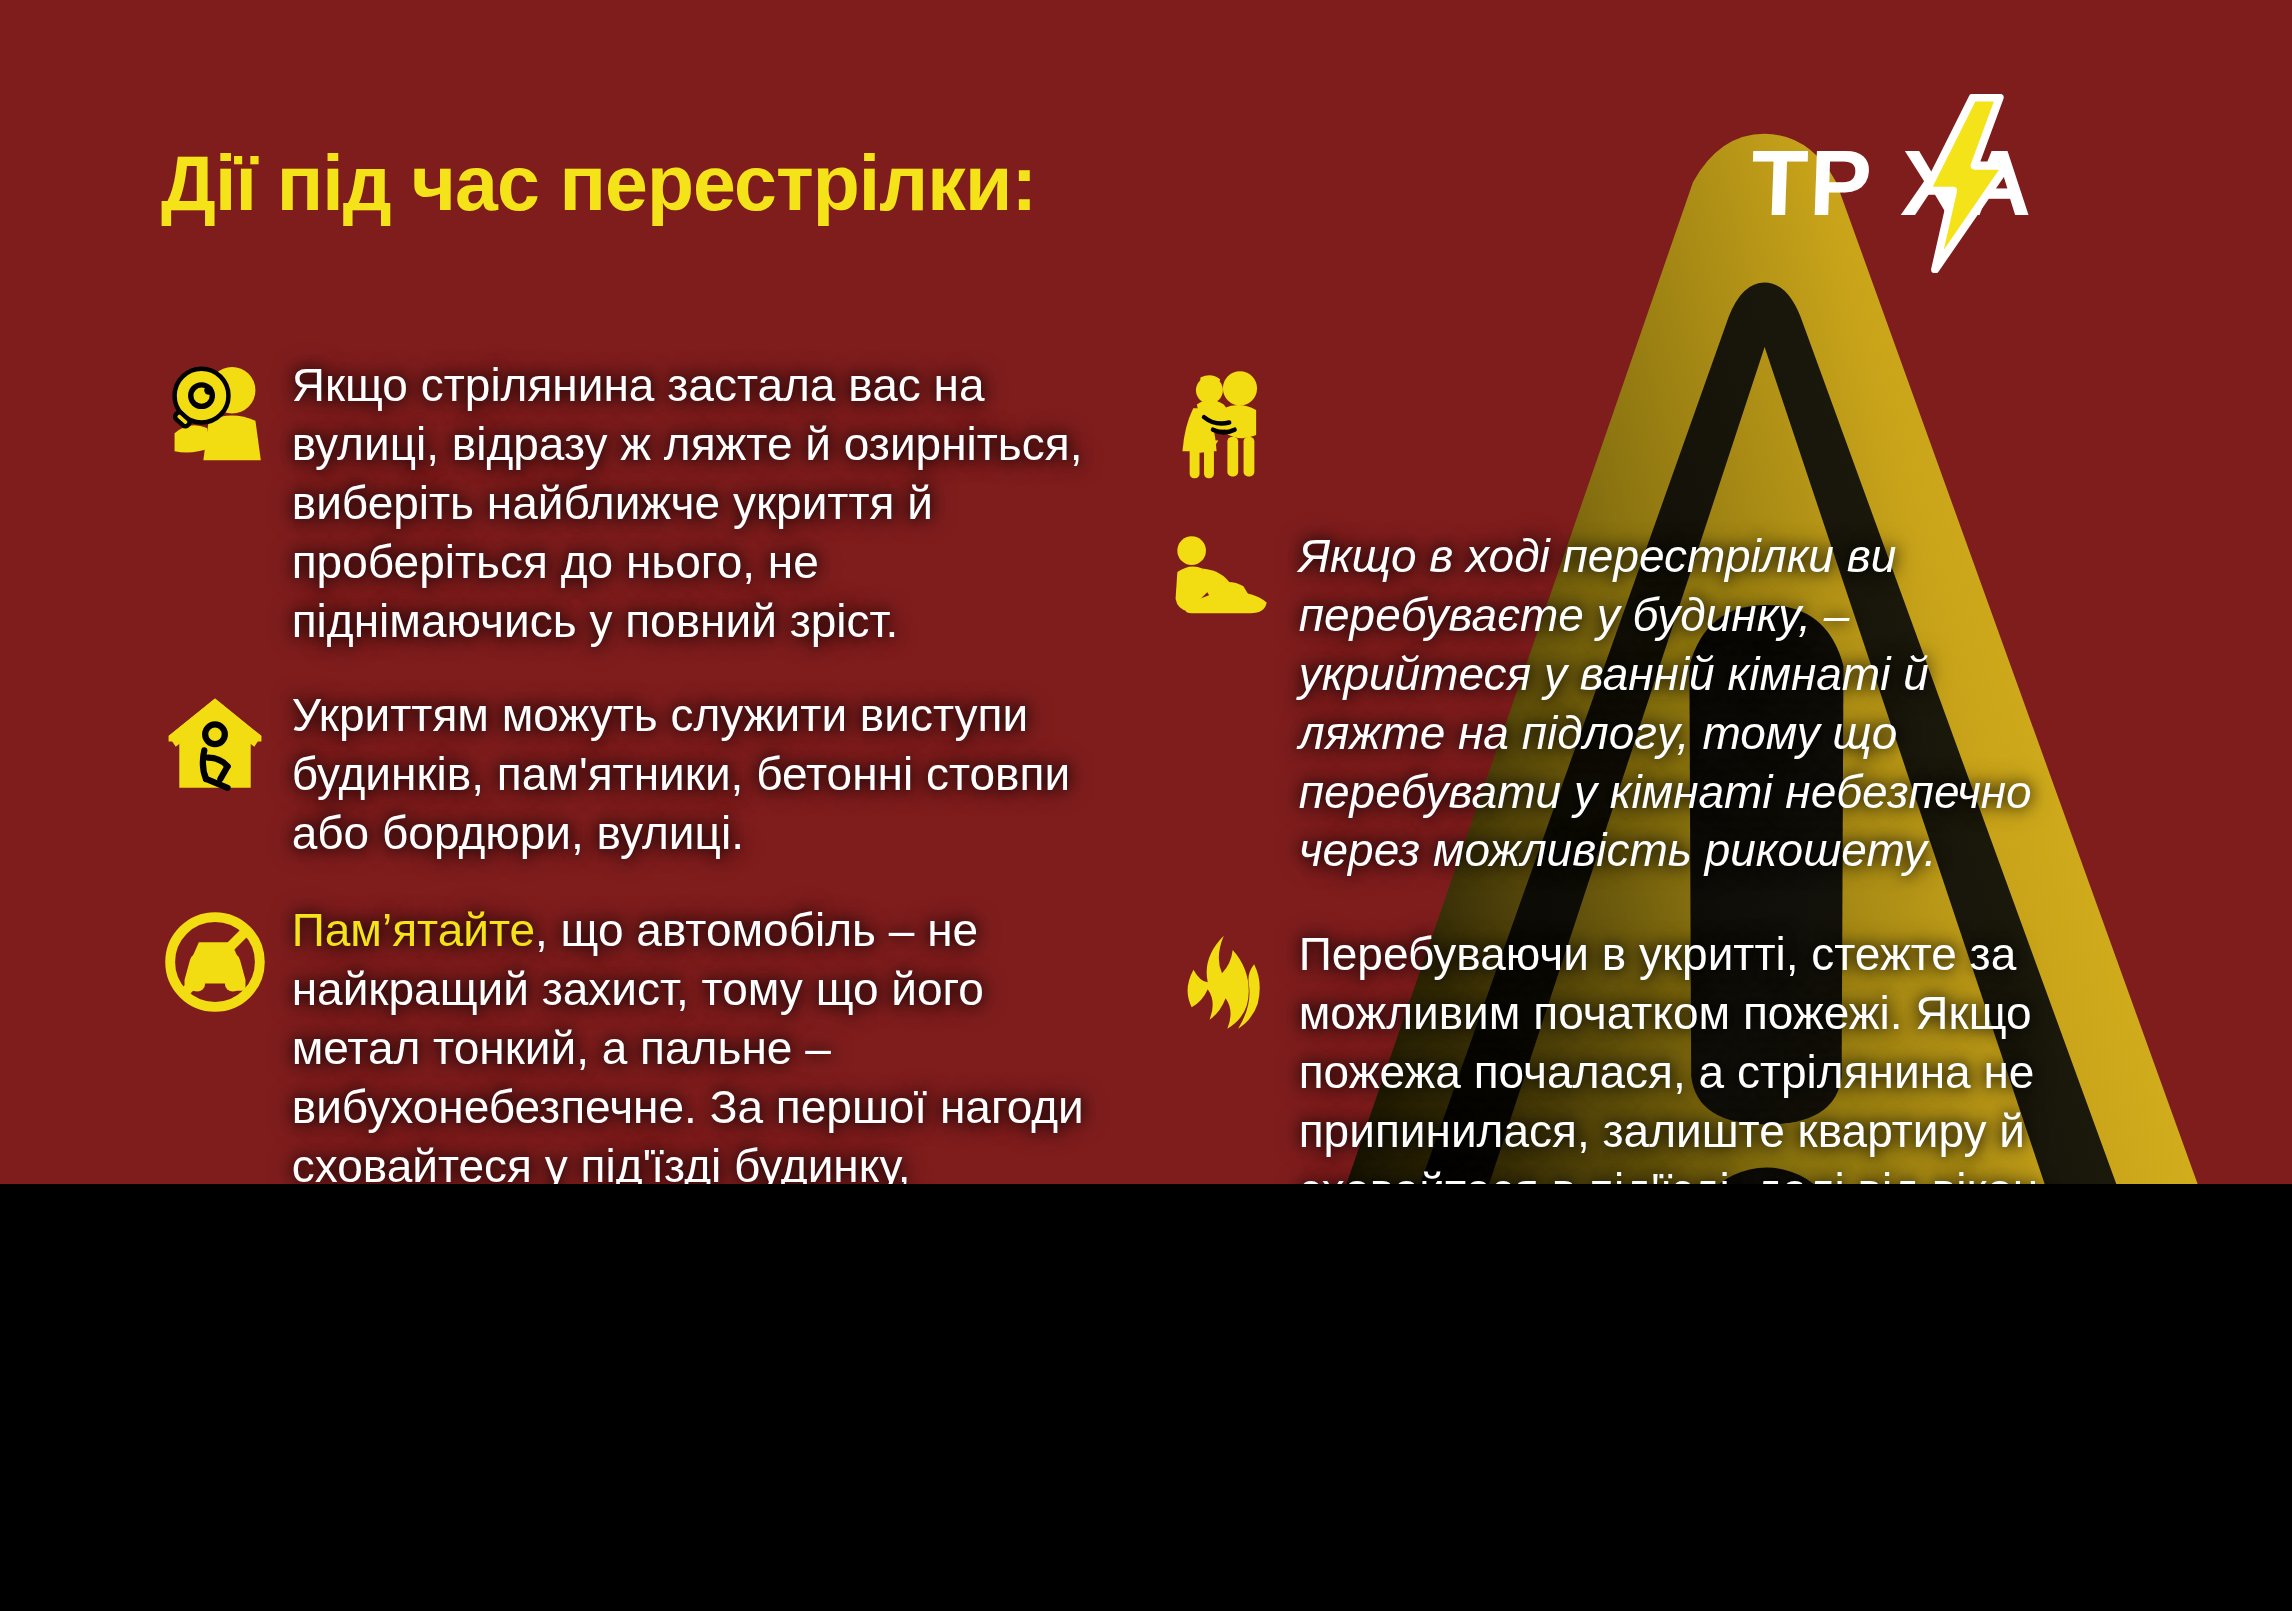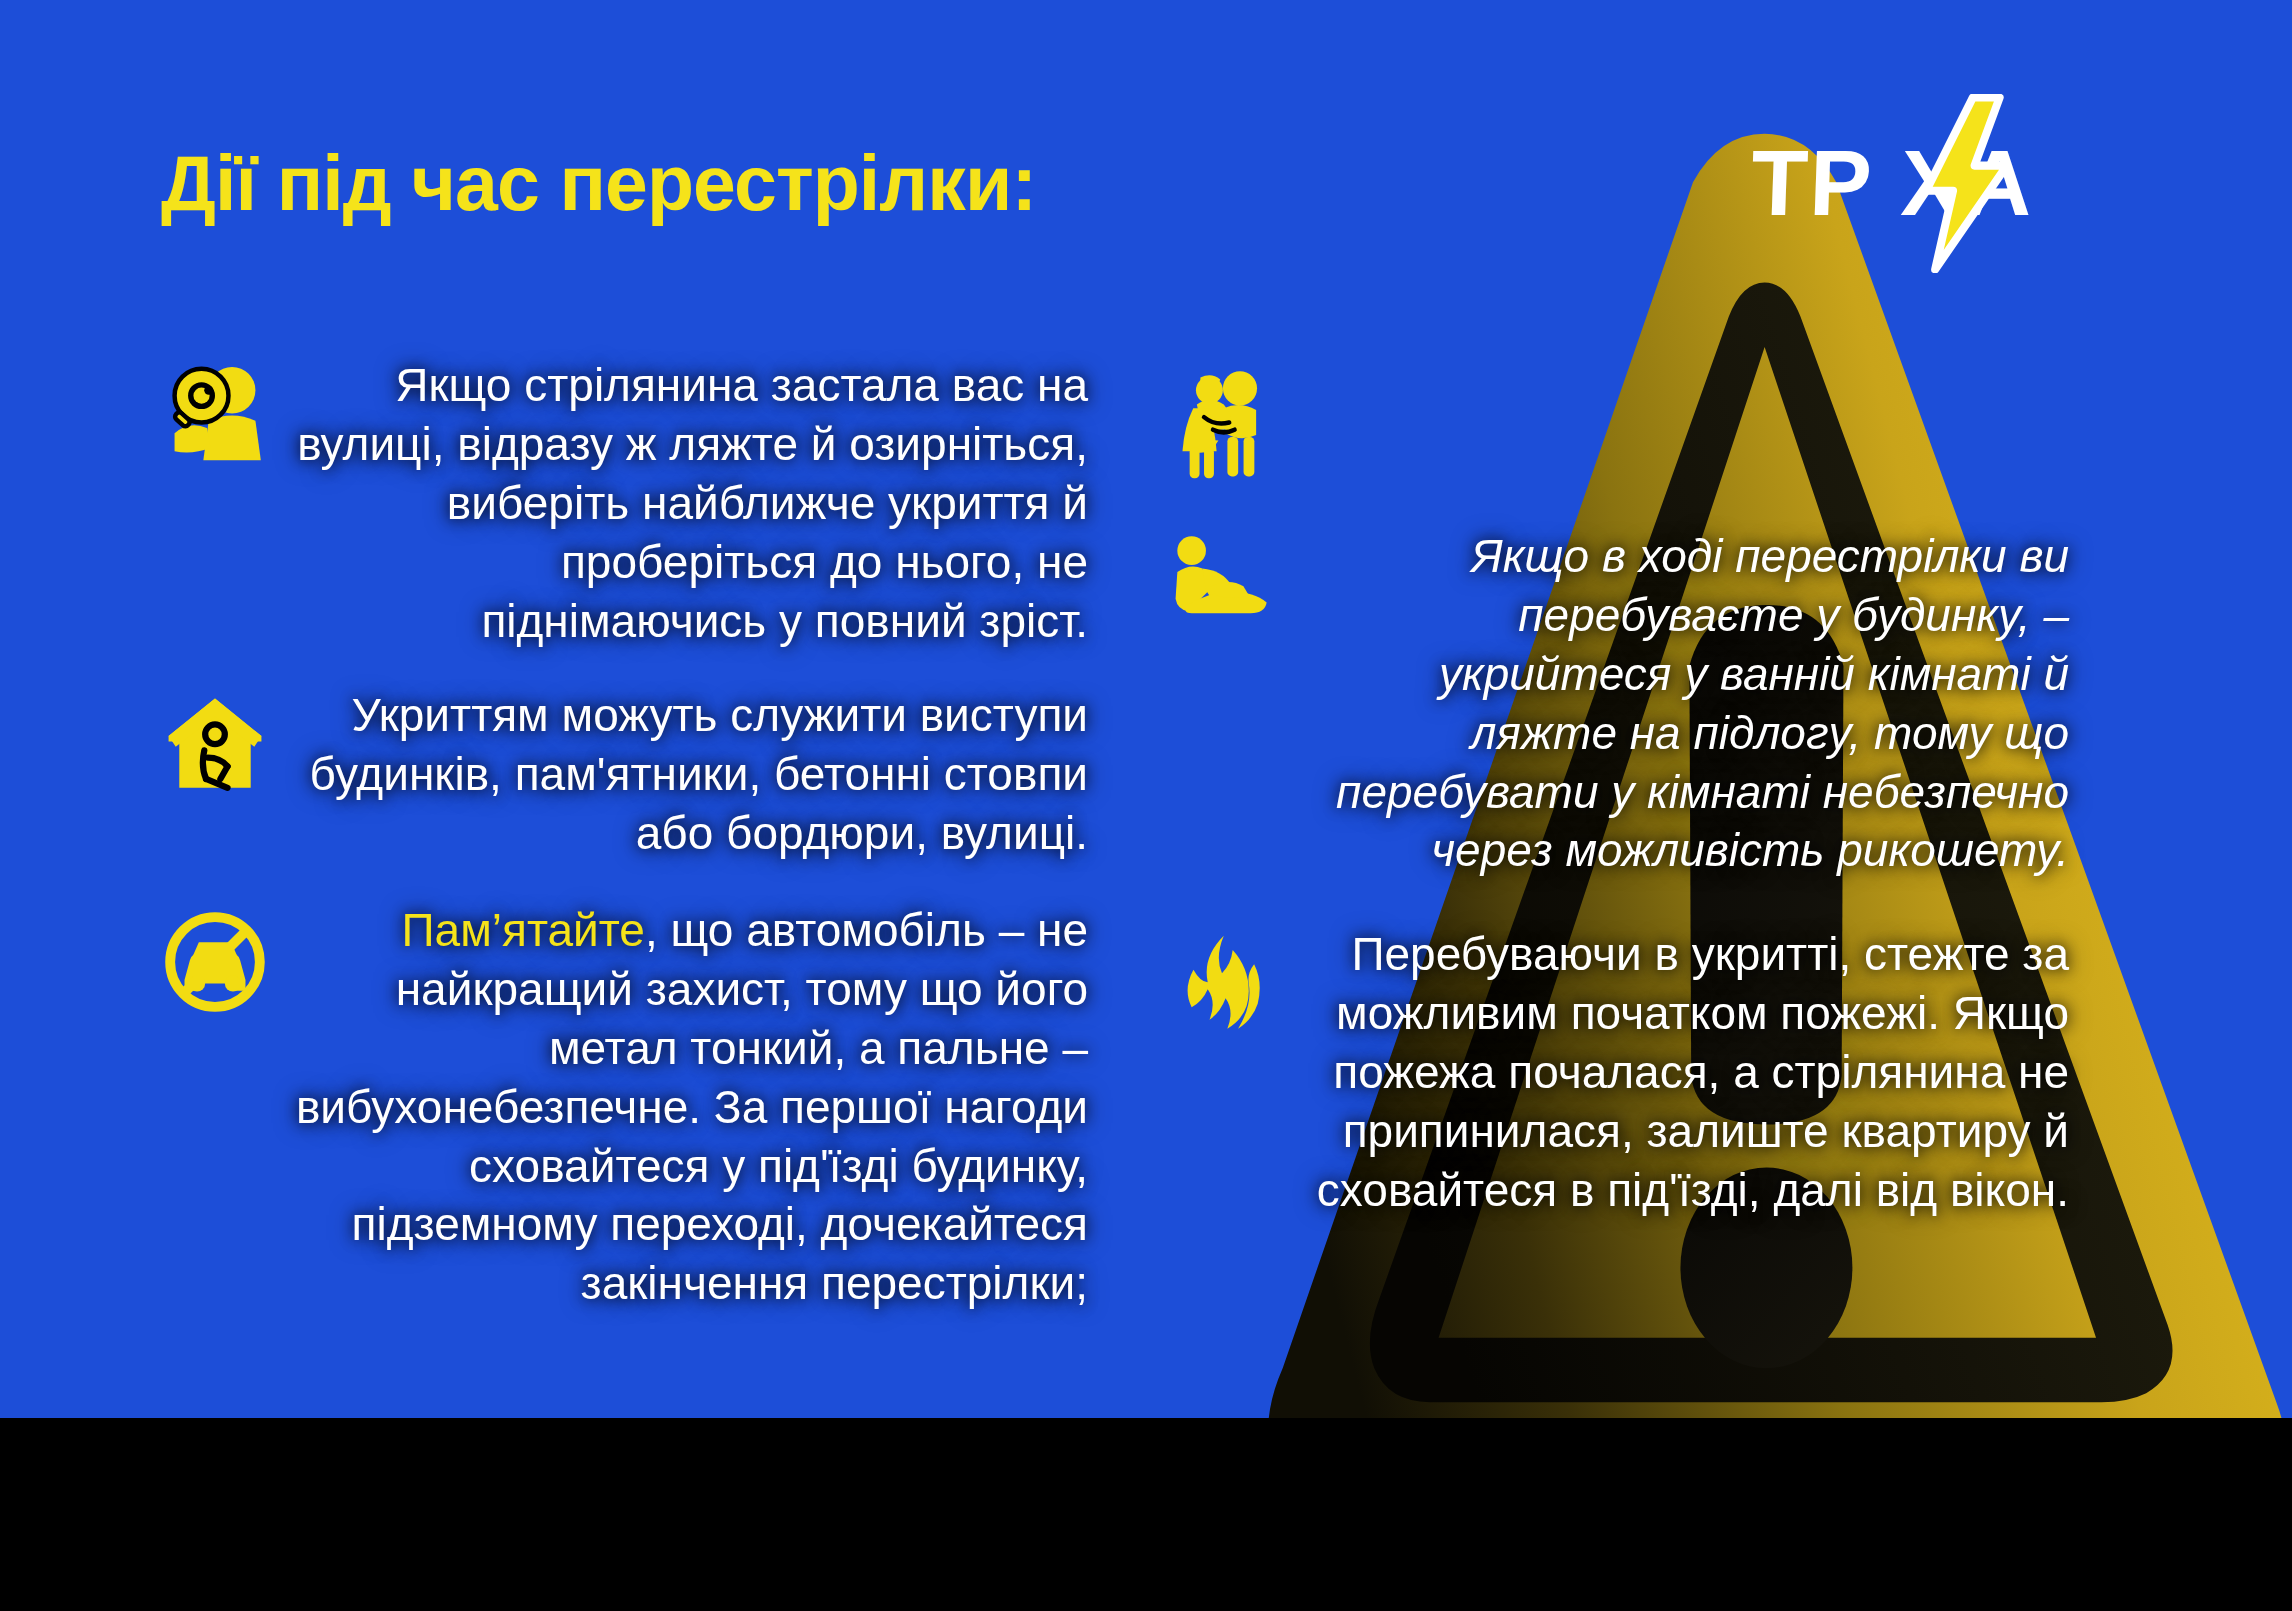--- a/index.html
+++ b/index.html
@@ -10,24 +10,23 @@
   body {
     width: 2293px;
     height: 1611px;
     overflow: hidden;
     font-family: "Liberation Sans", "DejaVu Sans", sans-serif;
   }
 
   .poster {
     position: relative;
     width: 2293px;
-    height: 1418px;
-    background: #1d4ed8;
+    height: 1184px;
+    background: #7f1d1d;
     overflow: hidden;
-    text-align: right;
   }
 
   
   .warning-sign {
     position: absolute;
     left: 1263px;
     top: 107px;
     width: 1057px;
     height: 1451px;
     pointer-events: none;

